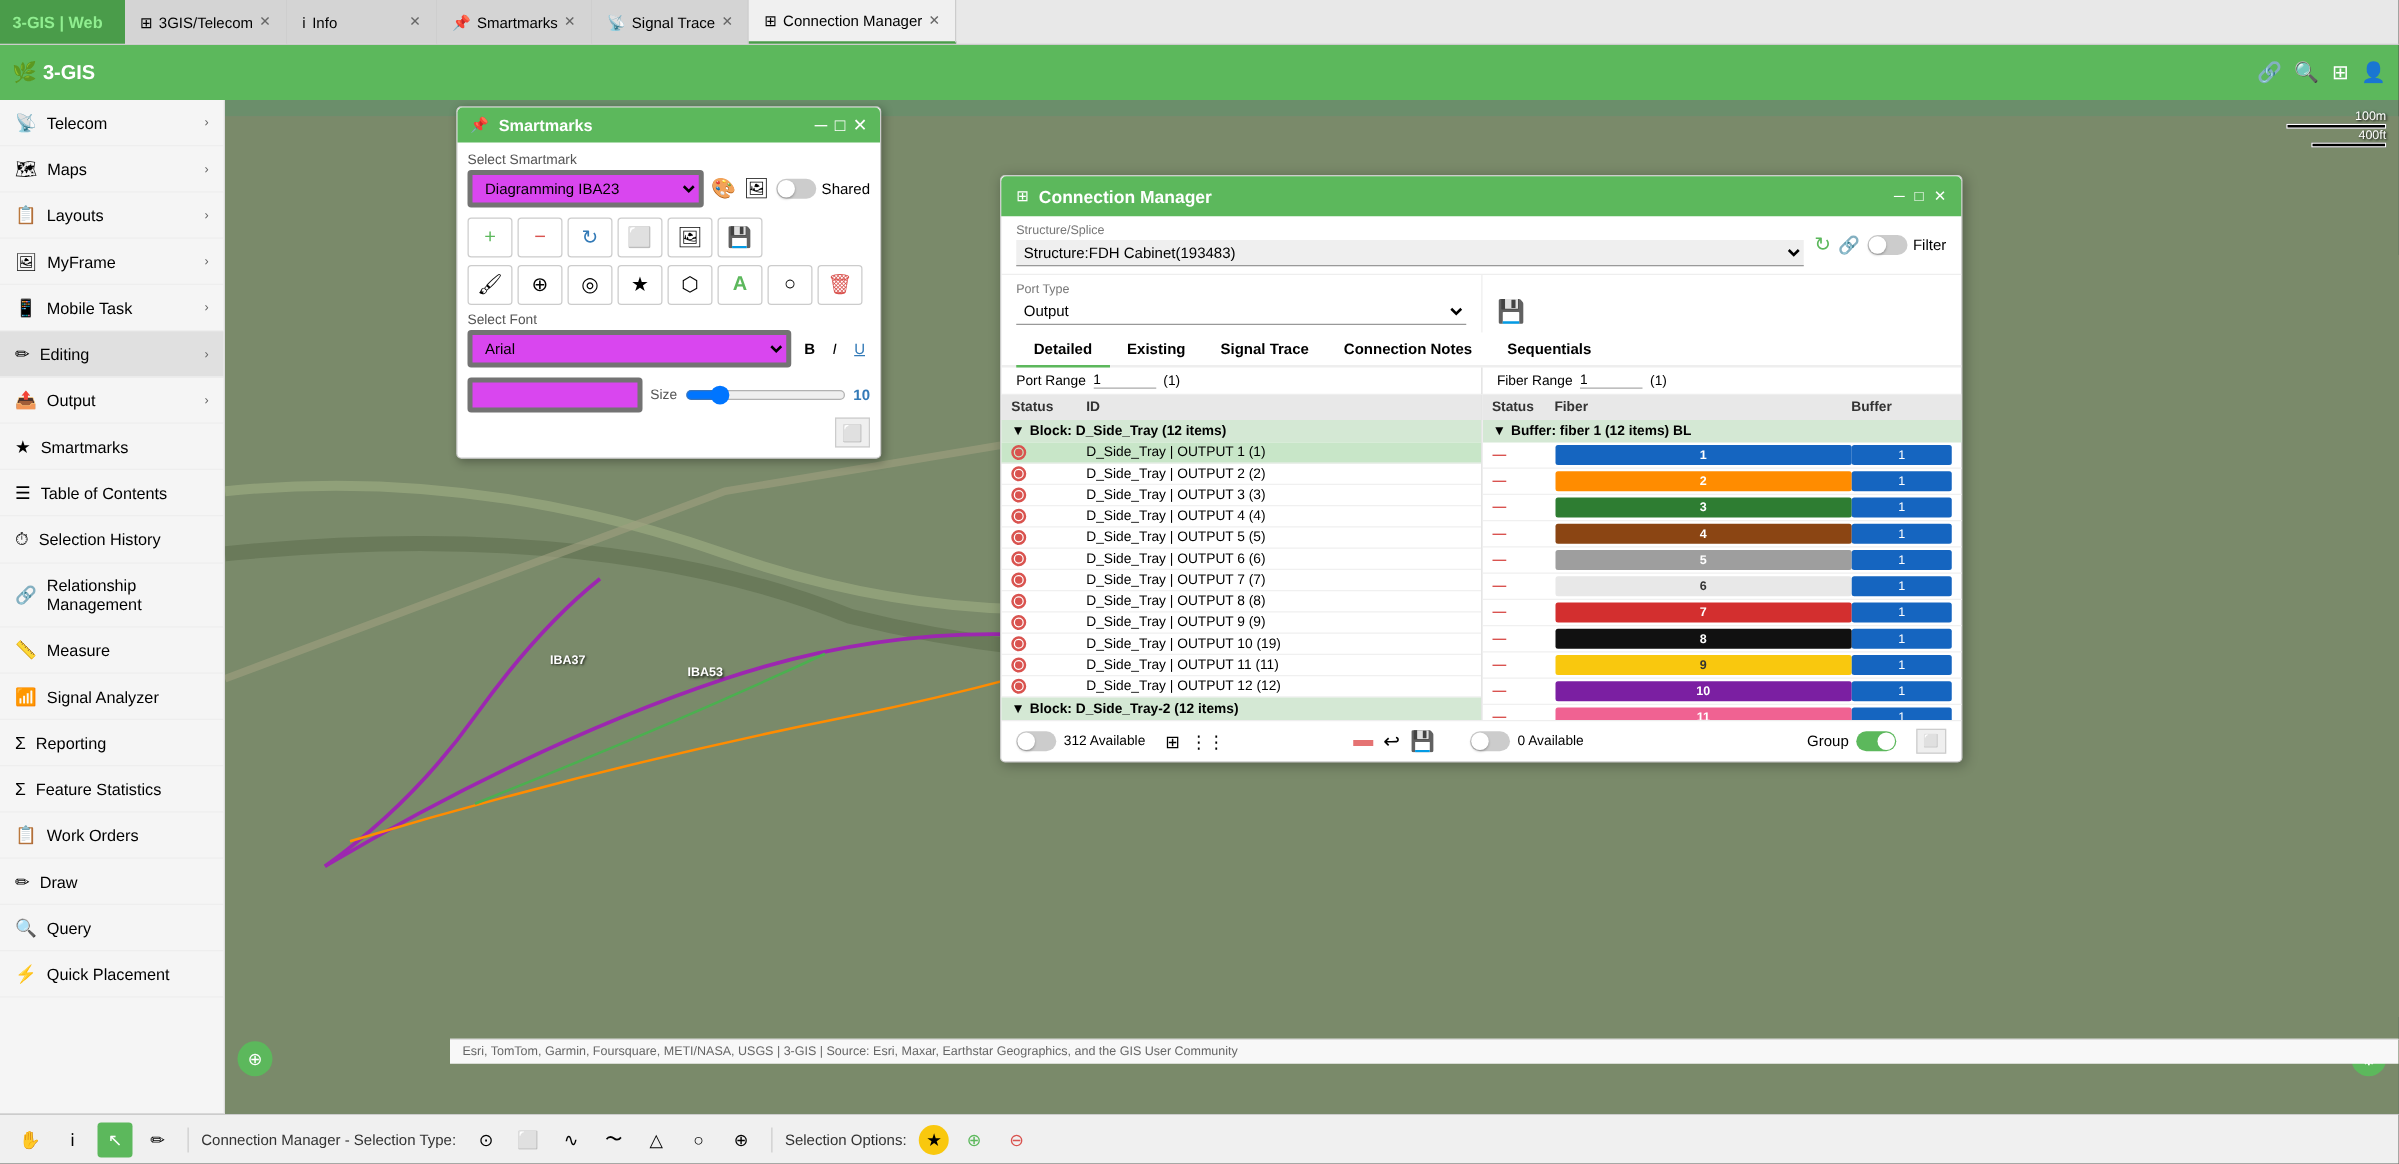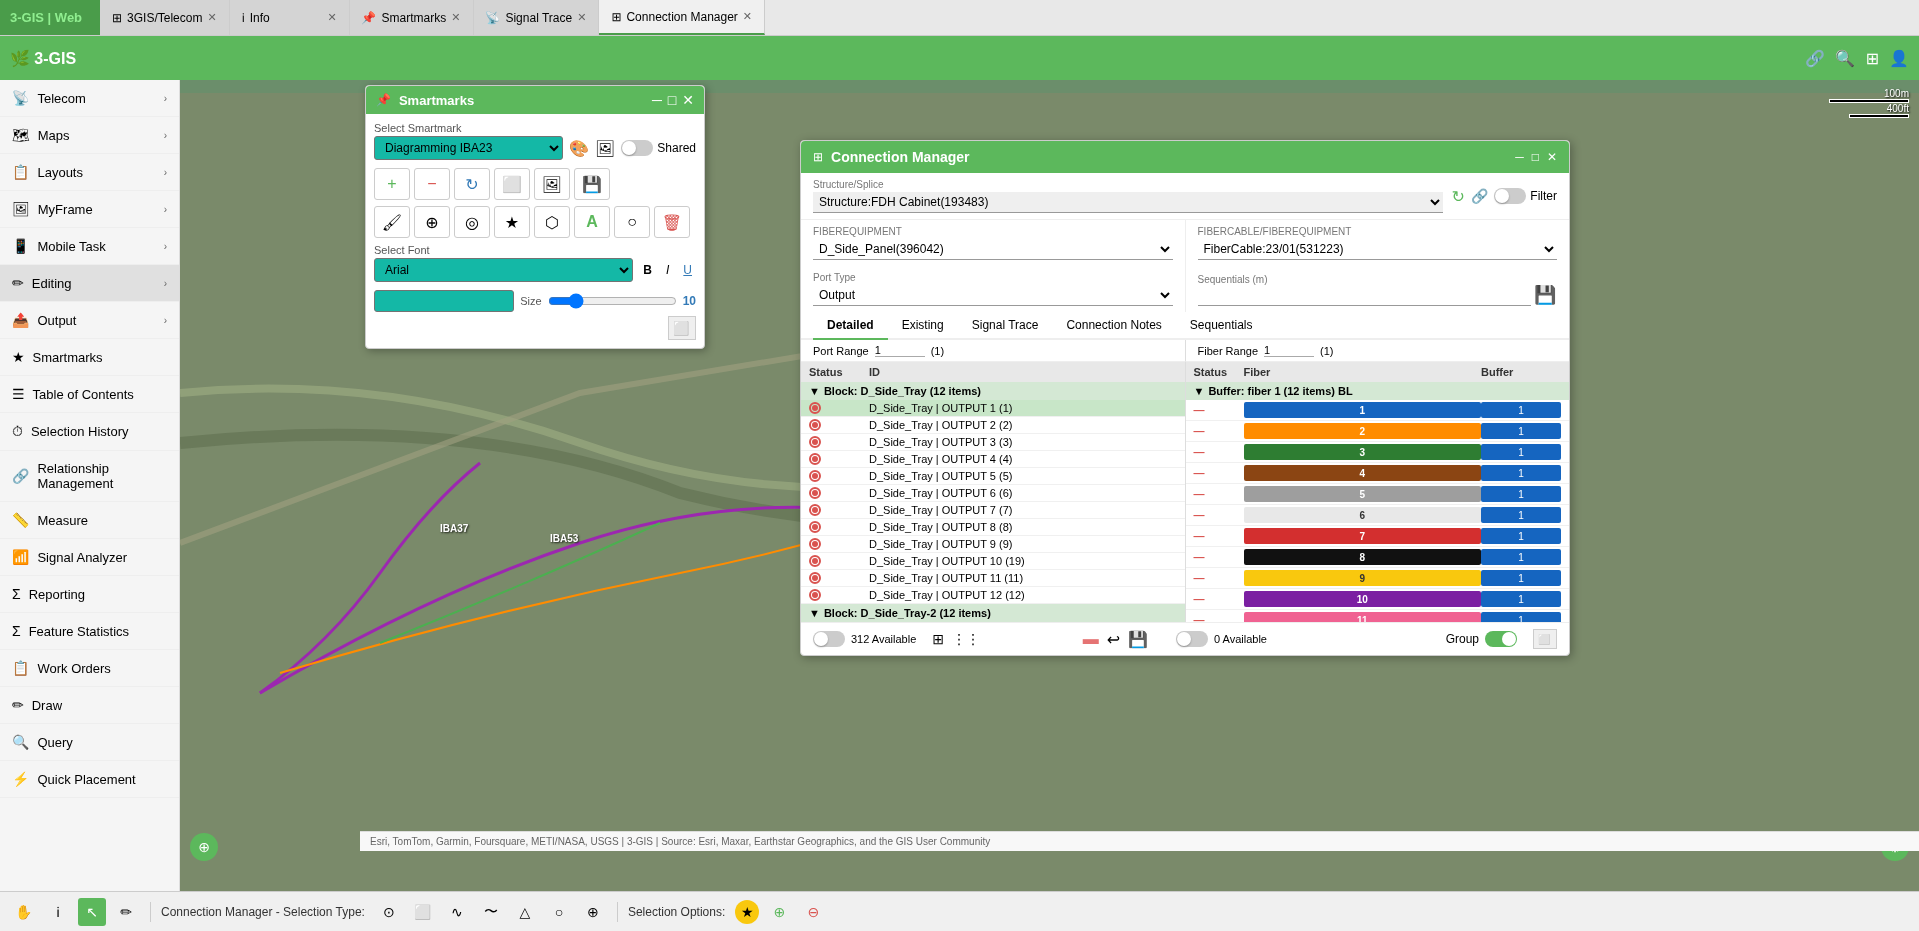--- a/index.html
+++ b/index.html
@@ -88,21 +88,21 @@
       border-radius: 4px 4px 0 0;
     }
     .panel-header .title { font-weight: bold; font-size: 13px; flex: 1; }
     .panel-header-icons { display: flex; gap: 6px; align-items: center; }
     .panel-header-icon { cursor: pointer; font-size: 14px; }
 
     .panel-body { padding: 8px; }
     .field-row { margin-bottom: 8px; display: flex; align-items: center; gap: 6px; }
     .field-label { font-size: 11px; color: #555; margin-bottom: 2px; }
     .field-select {
-      flex: 1; border: 1px solid #737373; border-radius: 3px; padding: 3px 6px; font-size: 12px; background: #14b8a6;
+      flex: 1; border: 4px solid #737373; border-radius: 3px; padding: 3px 6px; font-size: 12px; background: #d946ef;
     }
     .toggle-switch {
       display: flex; align-items: center; gap: 4px;
     }
     .toggle { width: 32px; height: 16px; background: #ccc; border-radius: 8px; cursor: pointer; position: relative; }
     .toggle-knob { width: 14px; height: 14px; background: white; border-radius: 50%; position: absolute; top: 1px; left: 1px; box-shadow: 0 1px 2px rgba(0,0,0,0.3); }
 
     .toolbar-row {
       display: flex; gap: 4px; flex-wrap: wrap; margin-bottom: 6px;
     }
@@ -139,21 +139,21 @@
 
     .cm-body { padding: 0; }
     .cm-label { font-size: 10px; color: #777; margin-bottom: 2px; }
 
     .cm-row { display: flex; gap: 0; }
     .cm-col { flex: 1; border-right: 1px solid #eee; }
     .cm-col:last-child { border-right: none; }
 
     .cm-tabs { display: flex; border-bottom: 2px solid #eee; padding: 0 12px; }
     .cm-tab {
-      padding: 6px 14px; font-size: 12px; cursor: pointer; border-bottom: 2px solid transparent; margin-bottom: -2px;
+      padding: 6px 14px; font-size: 12px; cursor: pointer; border-bottom: 2px solid transparent; margin-bottom: -2px; font-weight: bold;
     }
     .cm-tab.active { border-bottom: 2px solid #5cb85c; font-weight: bold; }
 
     .cm-content { display: flex; gap: 0; }
     .cm-left { flex: 1; border-right: 1px solid #ddd; }
     .cm-right { flex: 1; }
 
     .cm-table-header {
       display: grid; padding: 4px 8px; background: #e8e8e8; font-size: 11px; font-weight: bold; color: #333;
     }
@@ -486,47 +486,29 @@
             <span style="cursor:pointer;font-size:14px;">🔗</span>
             <div class="toggle-switch">
               <div class="toggle">
                   <div class="toggle-knob"></div>
                 </div>
               <span>Filter</span>
             </div>
           </div>
         </div>
 
-        <div class="cm-row">
-          <div class="cm-col" style="padding:6px 12px;">
-            <div class="cm-label">FIBEREQUIPMENT</div>
-            <select style="width:100%;border:none;border-bottom:1px solid #999;font-size:12px;padding:2px;background:white;">
-              <option>D_Side_Panel(396042)</option>
-            </select>
-          </div>
-          <div class="cm-col" style="padding:6px 12px;">
-            <div class="cm-label">FIBERCABLE/FIBEREQUIPMENT</div>
-            <select style="width:100%;border:none;border-bottom:1px solid #999;font-size:12px;padding:2px;background:white;">
-              <option>FiberCable:23/01(531223)</option>
-            </select>
-          </div>
-        </div>
 
         <div class="cm-row">
           <div class="cm-col" style="padding:6px 12px;">
             <div class="cm-label">Port Type</div>
             <select style="width:100%;border:none;border-bottom:1px solid #999;font-size:12px;padding:2px;background:white;">
               <option>Output</option>
             </select>
           </div>
           <div class="cm-col" style="padding:6px 12px;display:flex;align-items:flex-end;gap:4px;">
-            <div style="flex:1;">
-              <div class="cm-label">Sequentials (m)</div>
-              <input type="text" style="width: 100%; border-top: none; border-right: none; border-left: none; border-image: initial; border-bottom: 1px solid rgb(153, 153, 153); font-size: 12px; padding: 2px;">
-            </div>
             <span style="cursor:pointer;font-size:18px;color:#5cb85c;">💾</span>
           </div>
         </div>
 
         <div class="cm-tabs">
           <div class="cm-tab active">Detailed</div>
           <div class="cm-tab">Existing</div>
           <div class="cm-tab">Signal Trace</div>
           <div class="cm-tab">Connection Notes</div>
           <div class="cm-tab">Sequentials</div>

